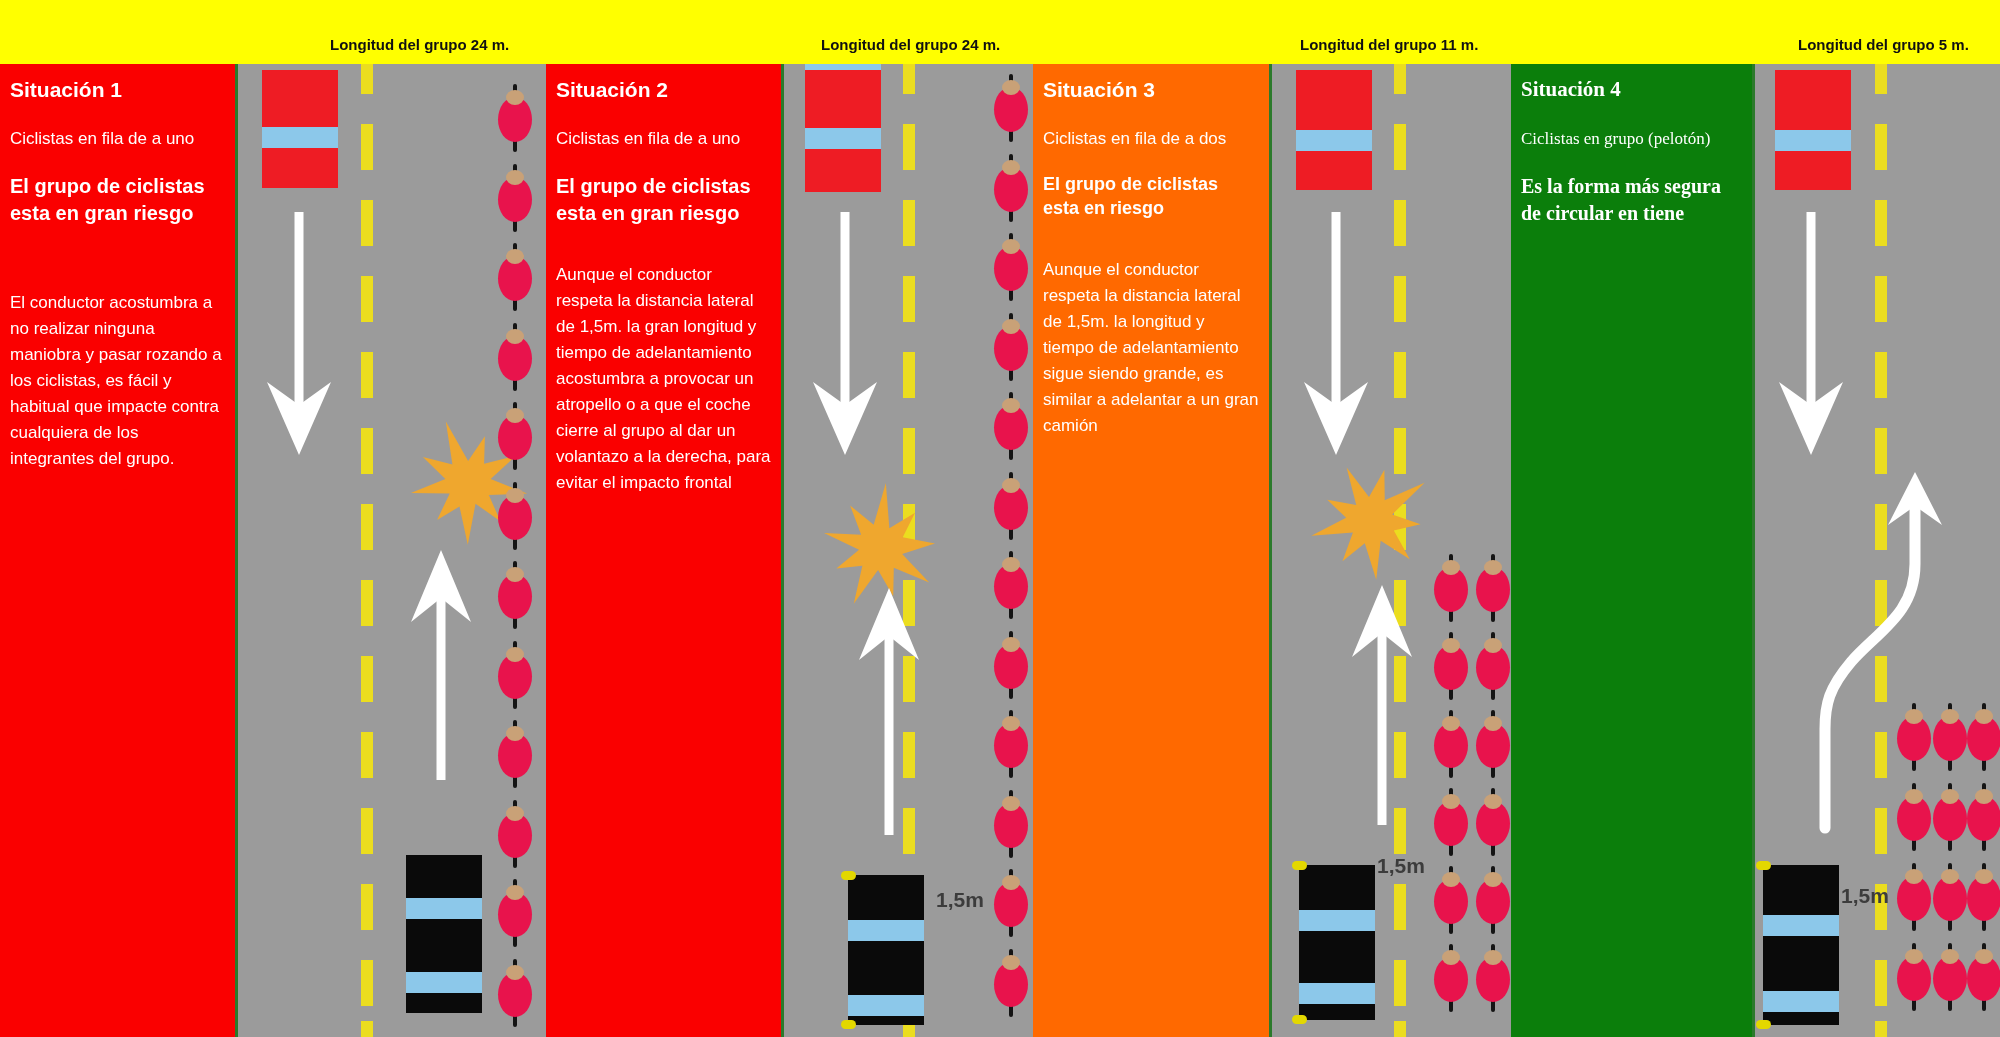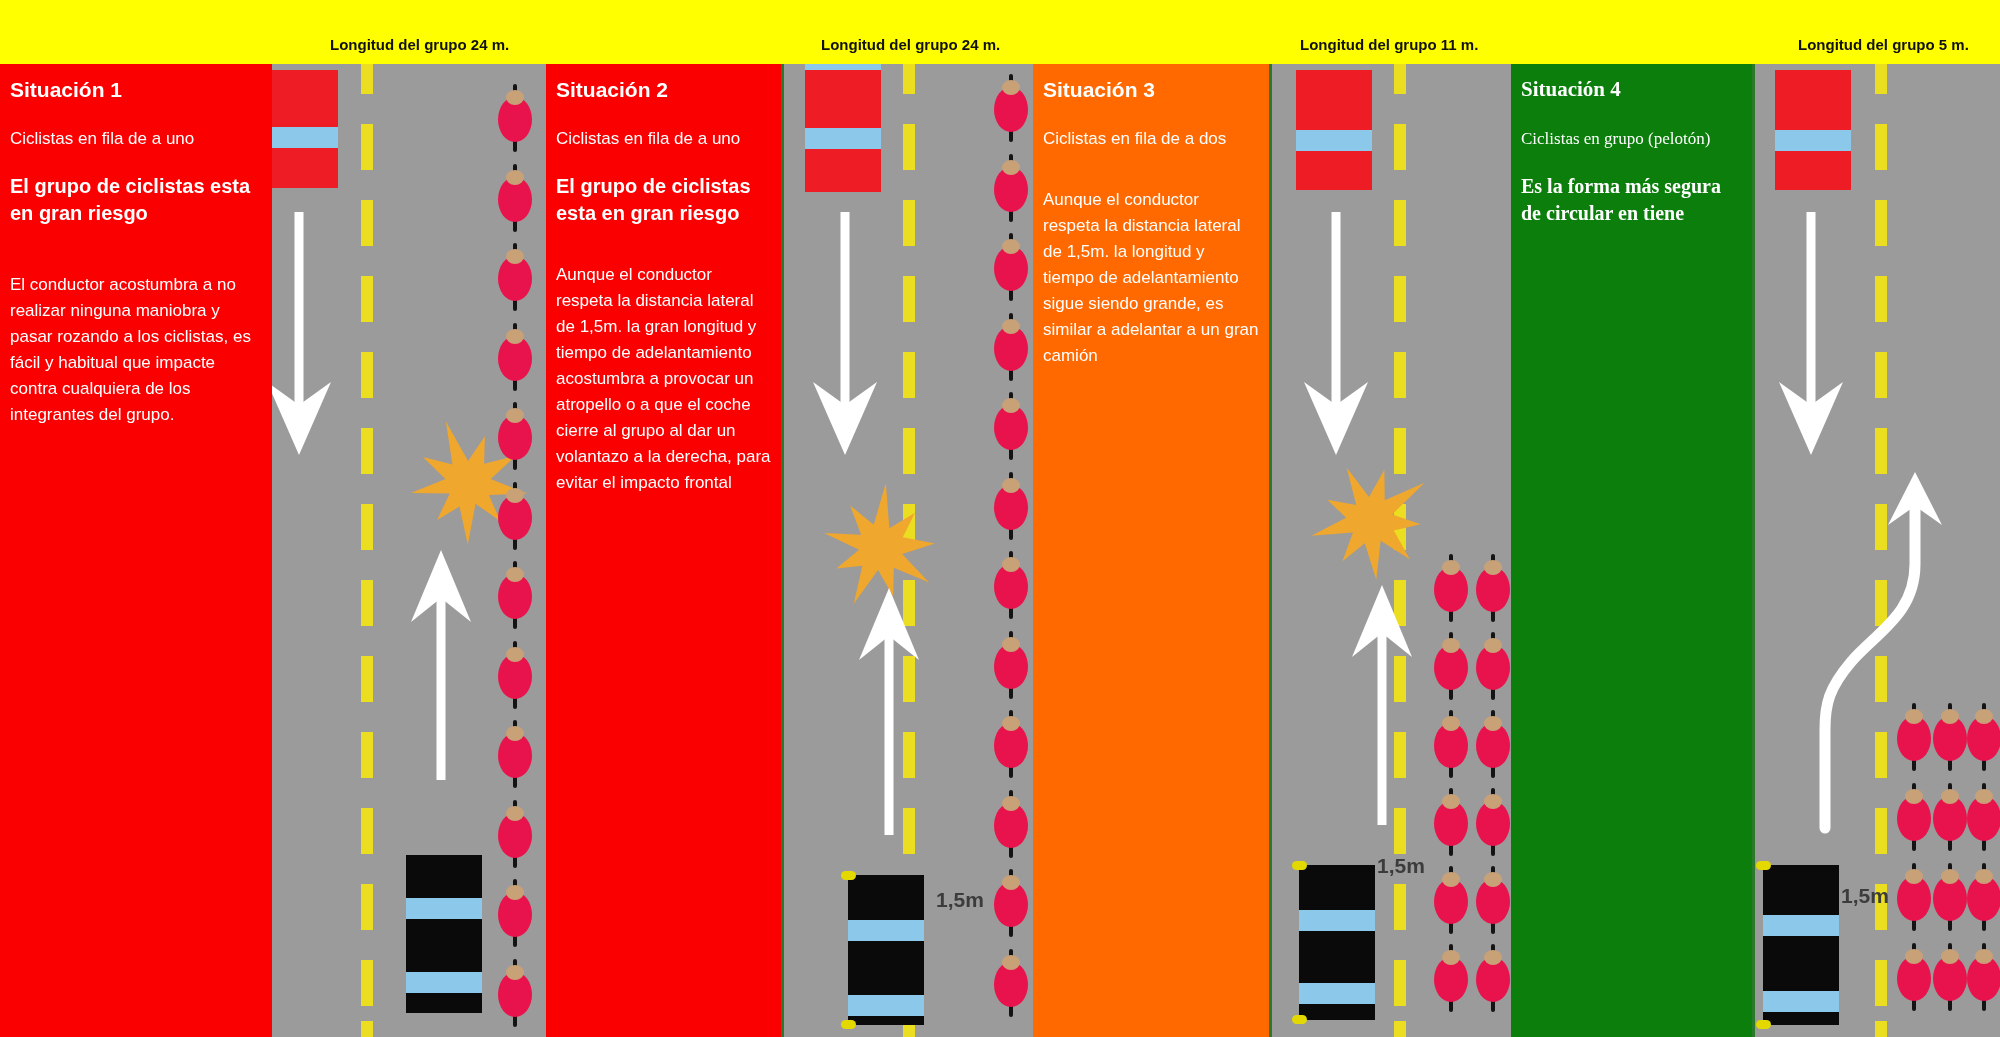--- a/index.html
+++ b/index.html
@@ -14,21 +14,21 @@
   
   .panel{position:absolute;top:64px;bottom:0;box-sizing:border-box;padding:13px 10px;color:#fff;z-index:4;}
   .panel--red{background:#fa0000;}
   .panel--orange{background:#ff6900;}
   .panel--green{background:#0b7e0b;font-family:Liberation Serif, serif;}
   .panel h2{margin:0;font-size:21px;line-height:1.2;font-weight:bold;}
   .panel .formation{margin:26px 0 0;font-size:17px;line-height:1.35;}
   .panel .risk{margin:22px 0 0;font-size:20px;line-height:1.32;font-weight:bold;}
   #panel-3 .risk{font-size:18px;}
   .panel .body{margin:36px 0 0;font-size:17px;line-height:1.53;}
-  #panel-1 .body{margin-top:46px;}
+  #panel-1 .body{margin-top:64px;}
   #panel-1 .body + .body{margin-top:52px;}
   
   .road{position:absolute;top:64px;bottom:0;background:#9b9b9b;box-sizing:border-box;border-left:3px solid #2b7a2b;z-index:3;}
   .lane-line{
     position:absolute;top:0;bottom:0;width:12px;z-index:0;
     background:repeating-linear-gradient(180deg,#ebdd1f 0 46px,rgba(0,0,0,0) 46px 76px);
     background-position:0 -16px;
   }
   .fx{position:absolute;left:0;top:0;z-index:1;}
   .cyclists{position:absolute;inset:0;z-index:2;}
@@ -55,21 +55,21 @@
 
 <div id="app">
 
   <div class="header">
     <span class="hlabel" style="left:330px">Longitud del grupo 24 m.</span>
     <span class="hlabel" style="left:821px">Longitud del grupo 24 m.</span>
     <span class="hlabel" style="left:1300px">Longitud del grupo 11 m.</span>
     <span class="hlabel" style="left:1798px">Longitud del grupo 5 m.</span>
   </div>
 
-  <section class="panel panel--red" id="panel-1" style="left:0;width:272px">
+  <section class="panel panel--red" id="panel-1" style="left:0;width:235px">
     <h2>Situación 1</h2>
     <p class="formation">Ciclistas en fila de a uno</p>
     <p class="risk">El grupo de ciclistas esta en gran riesgo</p>
     <p class="body">El conductor acostumbra a no realizar ninguna maniobra y pasar rozando a los ciclistas, es fácil y habitual que impacte contra cualquiera de los integrantes del grupo.</p>
   </section>
 
   <section class="road" id="road-1" style="left:235px;width:311px">
     <div class="lane-line" style="left:123px"></div>
     <svg class="fx" width="311" height="973" viewBox="0 0 311 973">
       <use href="#star" transform="translate(230 419) rotate(10)"></use>
@@ -244,20 +244,21 @@
       <i style="top:120px"></i>
       <span class="mir" style="left:-7px;top:-4px"></span>
       <span class="mir" style="left:-7px;top:145px"></span>
     </div>
     <div class="dist" style="left:152px;top:824px">1,5m</div>
   </section>
 
   <section class="panel panel--orange" id="panel-3" style="left:1033px;width:236px">
     <h2>Situación 3</h2>
     <p class="formation">Ciclistas en fila de a dos</p>
+    <p class="risk">El grupo de ciclistas esta en riesgo</p>
     <p class="body">Aunque el conductor respeta la distancia lateral de 1,5m. la longitud y tiempo de adelantamiento sigue siendo grande, es similar a adelantar a un gran camión</p>
   </section>
 
   <section class="road" id="road-3" style="left:1269px;width:242px">
     <div class="lane-line" style="left:122px"></div>
     <svg class="fx" width="242" height="973" viewBox="0 0 242 973">
       <use href="#star" transform="translate(99 456) rotate(85)"></use>
       <g fill="#ffffff">
         <rect x="59.5" y="148" width="9" height="193"></rect>
         <polygon points="32,318 64,341 96,318 64,391"></polygon>

